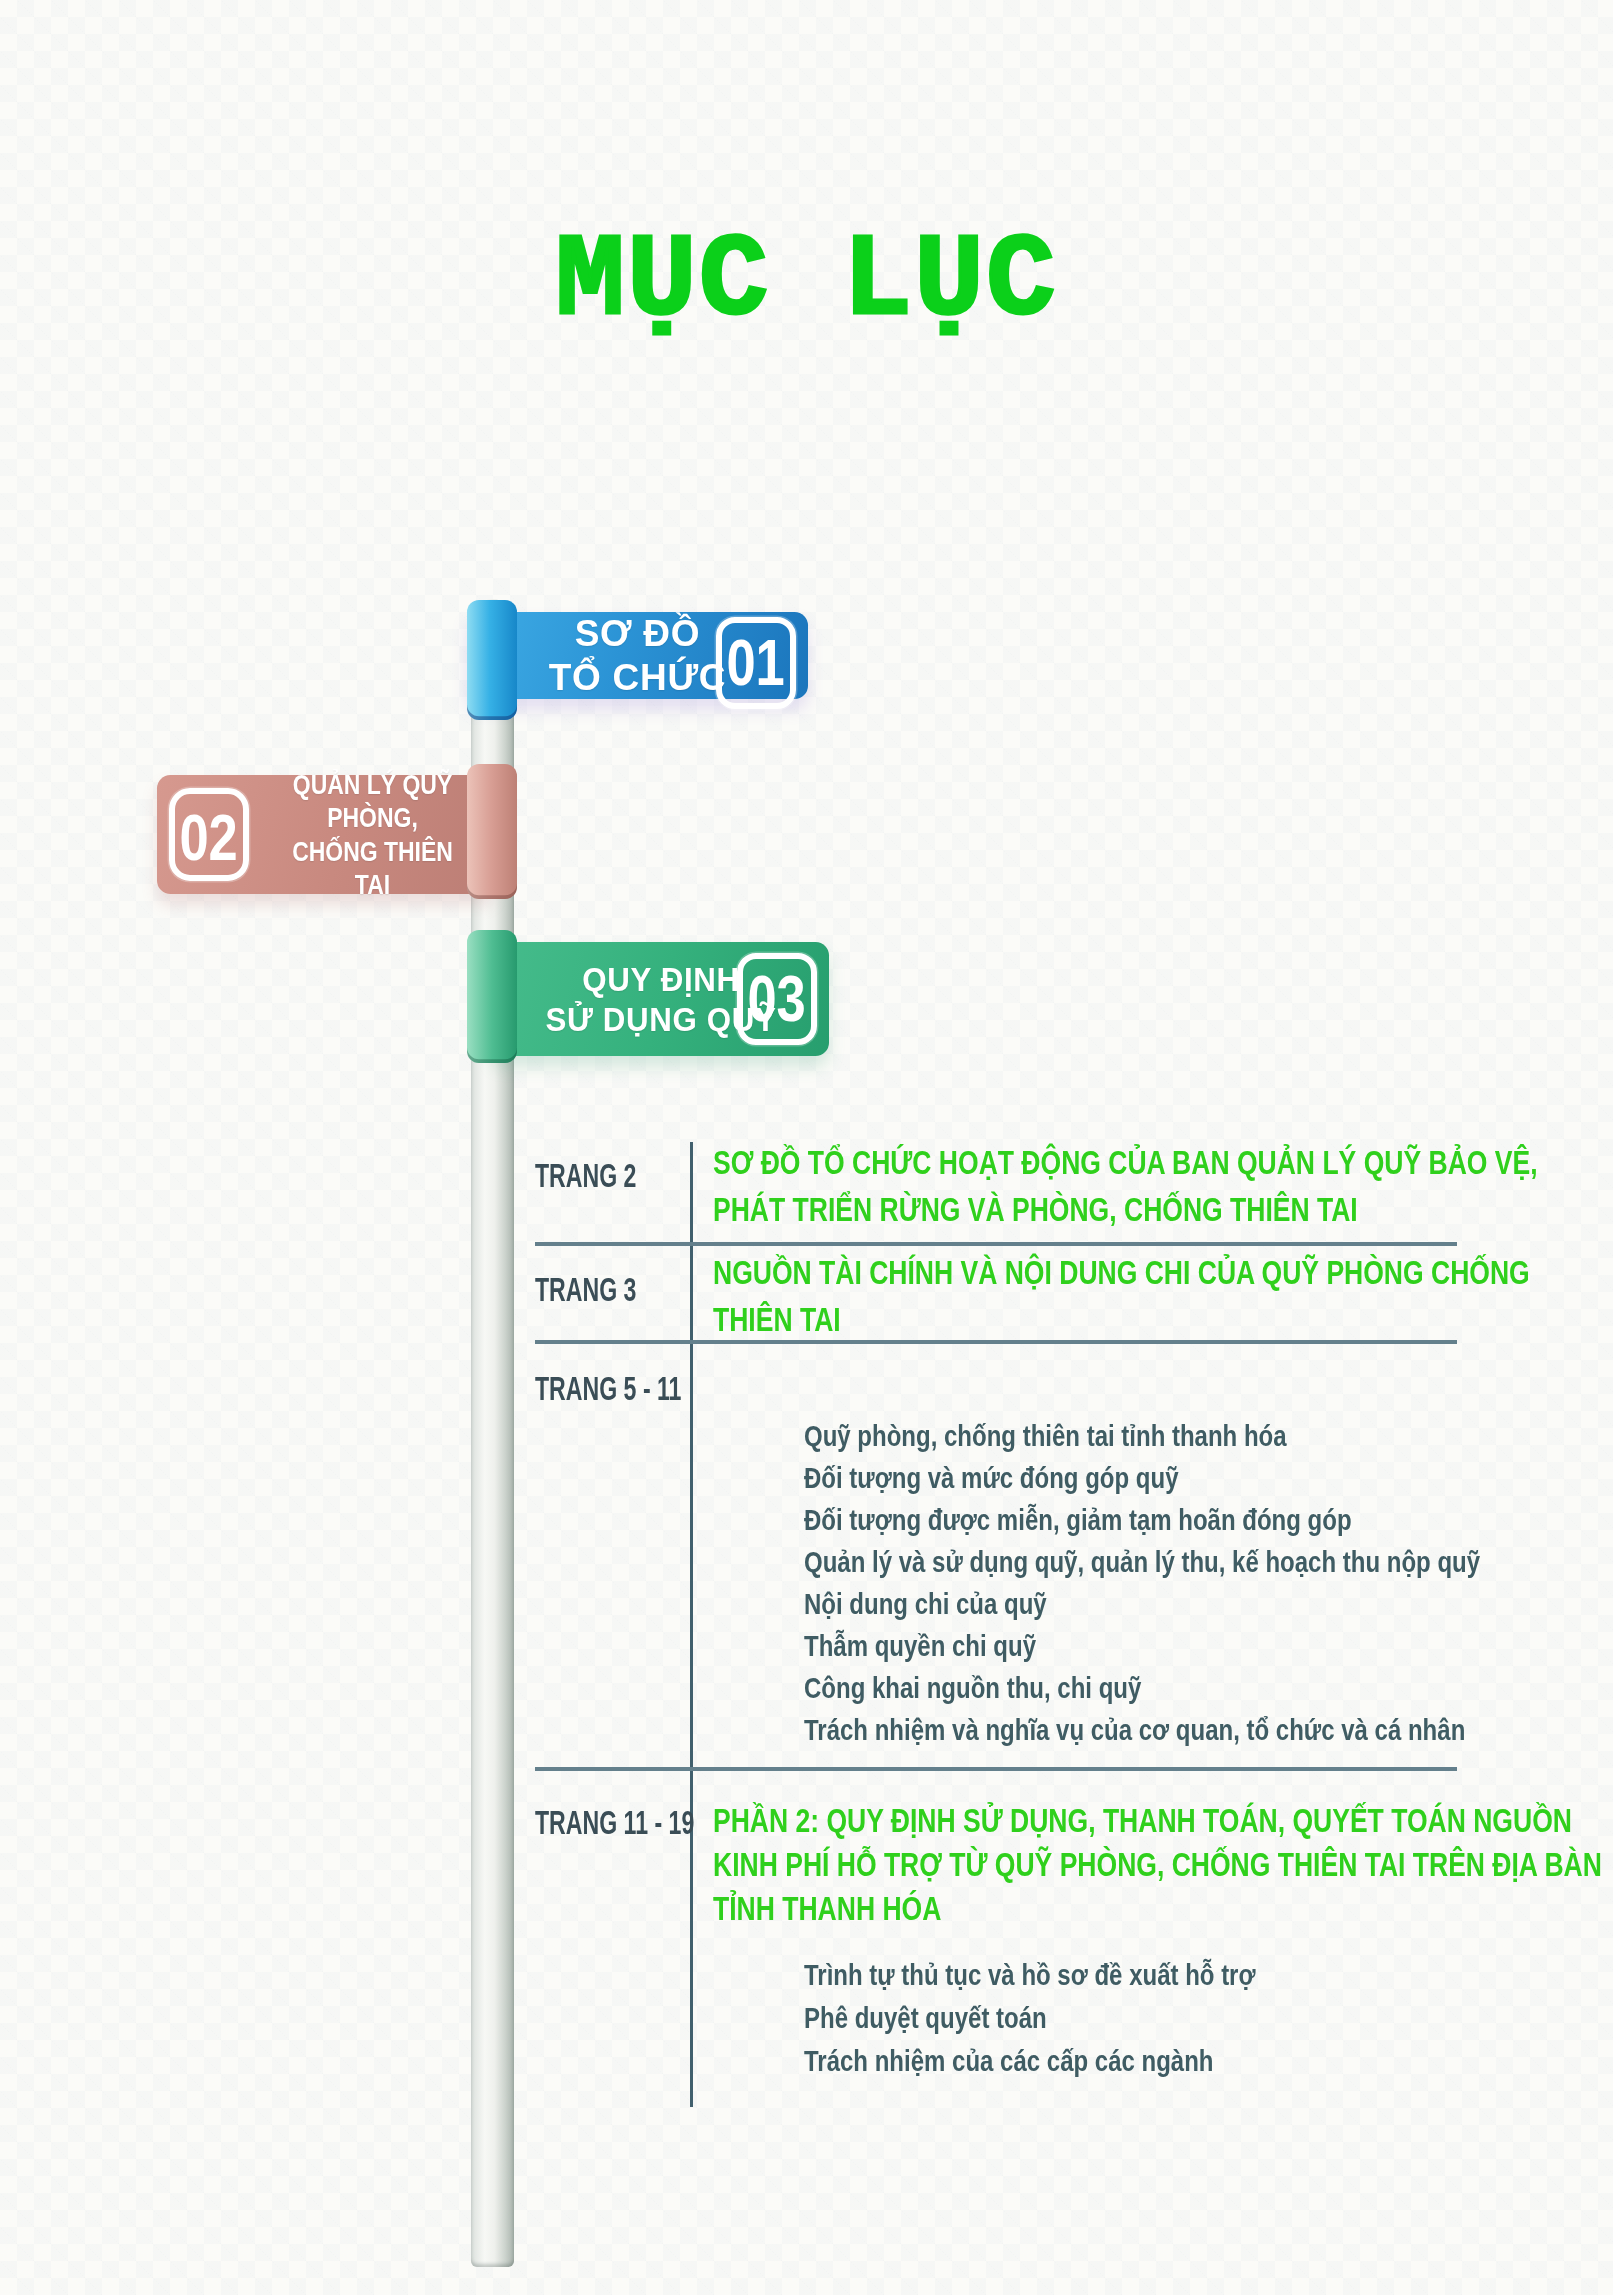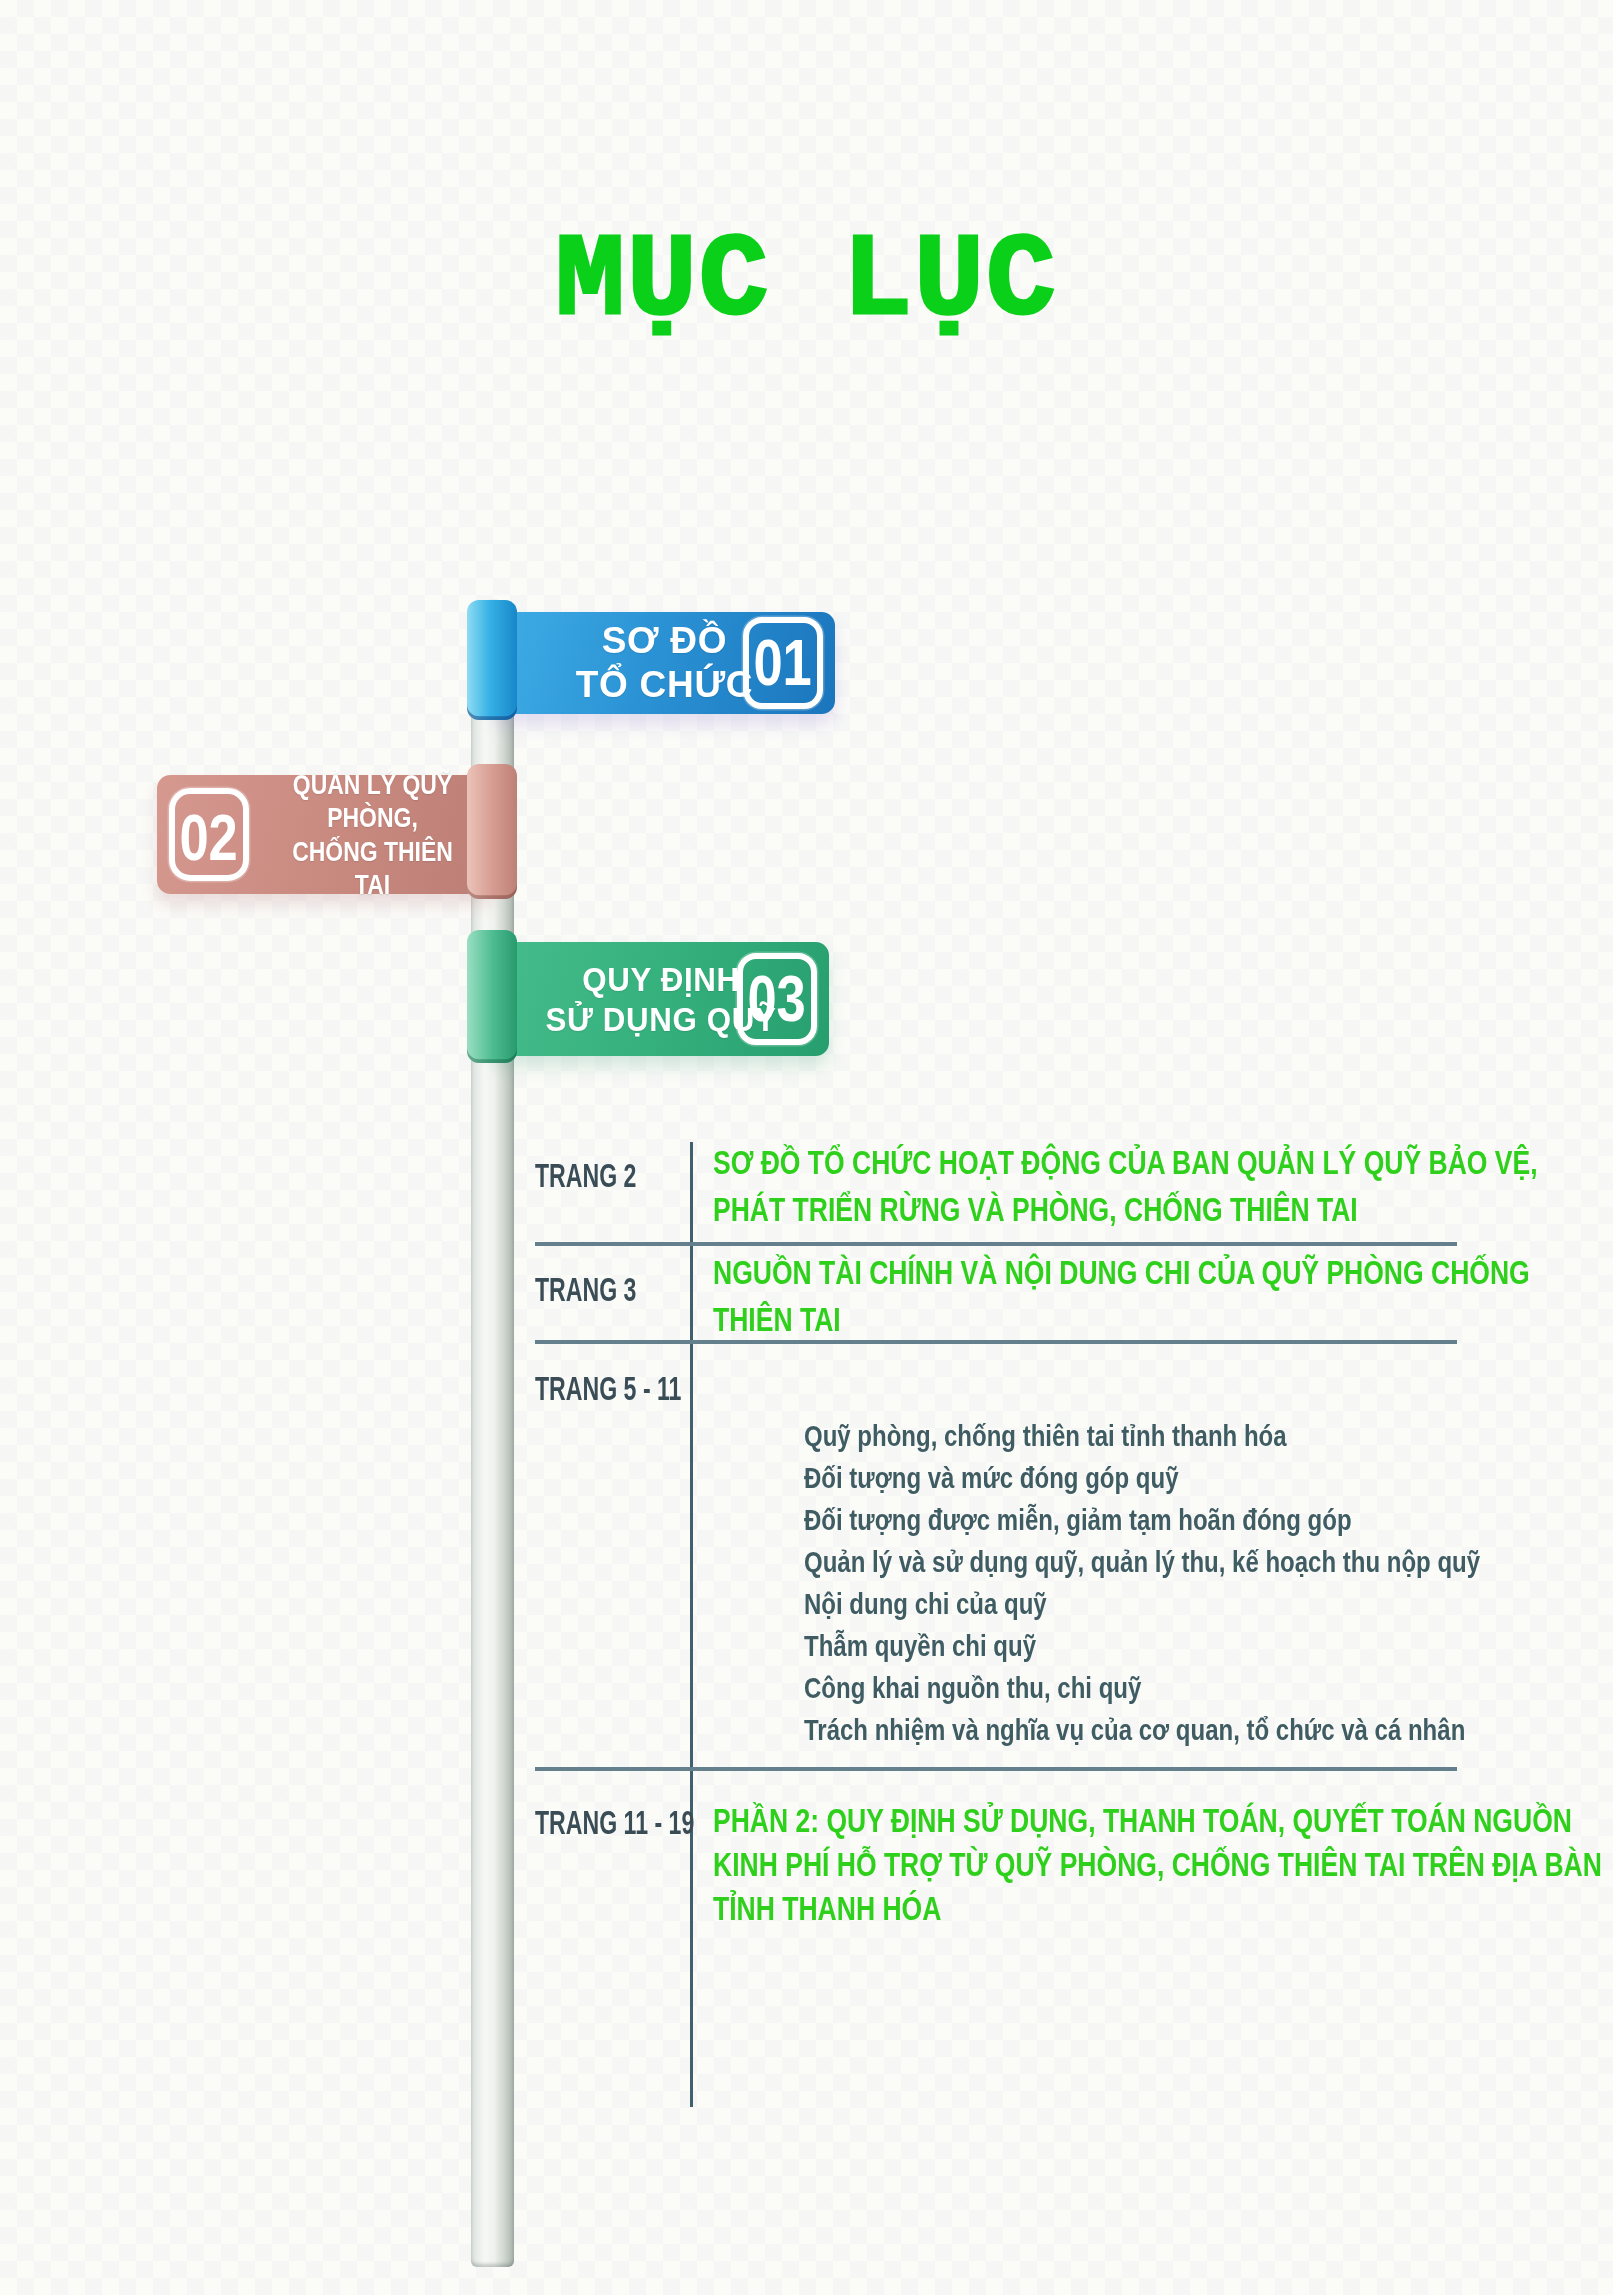--- a/index.html
+++ b/index.html
@@ -47,21 +47,21 @@
     background:linear-gradient(90deg,#ecc3b9 0%,#d79d93 50%,#bd8075 100%);
     box-shadow:inset 0 -3.7px 0 rgba(90,40,35,.35);}
   .sleeve-3{left:467px;top:930px;height:133px;
     background:linear-gradient(90deg,#9adfc2 0%,#4fbd92 50%,#279a6e 100%);
     box-shadow:inset 0 -3.7px 0 rgba(10,70,50,.35);}
   .flag-body{
     position:absolute;display:flex;align-items:center;z-index:2;
     color:#fff;
   }
   .flag-body-1{
-    left:494px;top:612px;width:341px;height:102px;
+    left:467px;top:612px;width:341px;height:87px;
     border-radius:4.4px 13.3px 13.3px 4.4px;
     background:linear-gradient(105deg,#3fade6 0%,#2b93d5 45%,#1b75bc 100%);
     box-shadow:0 10.4px 16.3px rgba(130,100,210,.18);
   }
   .flag-body-2{
     left:157px;top:775px;width:335px;height:119px;
     border-radius:13.3px 4.4px 4.4px 13.3px;
     background:linear-gradient(105deg,#d6998f 0%,#c8897f 55%,#bc7e75 100%);
     box-shadow:0 10.4px 16.3px rgba(180,110,110,.20);
   }
@@ -214,15 +214,20 @@
     <span class="item">Công khai nguồn thu, chi quỹ</span>
     <span class="item">Trách nhiệm và nghĩa vụ của cơ quan, tổ chức và cá nhân</span>
   </div>
 
   <div class="trang trang-4">TRANG 11 - 19</div>
   <div class="heading heading-4">
     <span class="ln">PHẦN 2: QUY ĐỊNH SỬ DỤNG, THANH TOÁN, QUYẾT TOÁN NGUỒN</span>
     <span class="ln">KINH PHÍ HỖ TRỢ TỪ QUỸ PHÒNG, CHỐNG THIÊN TAI TRÊN ĐỊA BÀN</span>
     <span class="ln">TỈNH THANH HÓA</span>
   </div>
+  <div class="subitems subitems-2">
+    <span class="item">Trình tự thủ tục và hồ sơ đề xuất hỗ trợ</span>
+    <span class="item">Phê duyệt quyết toán</span>
+    <span class="item">Trách nhiệm của các cấp các ngành</span>
+  </div>
 
 </div>
 
 
 </body></html>

